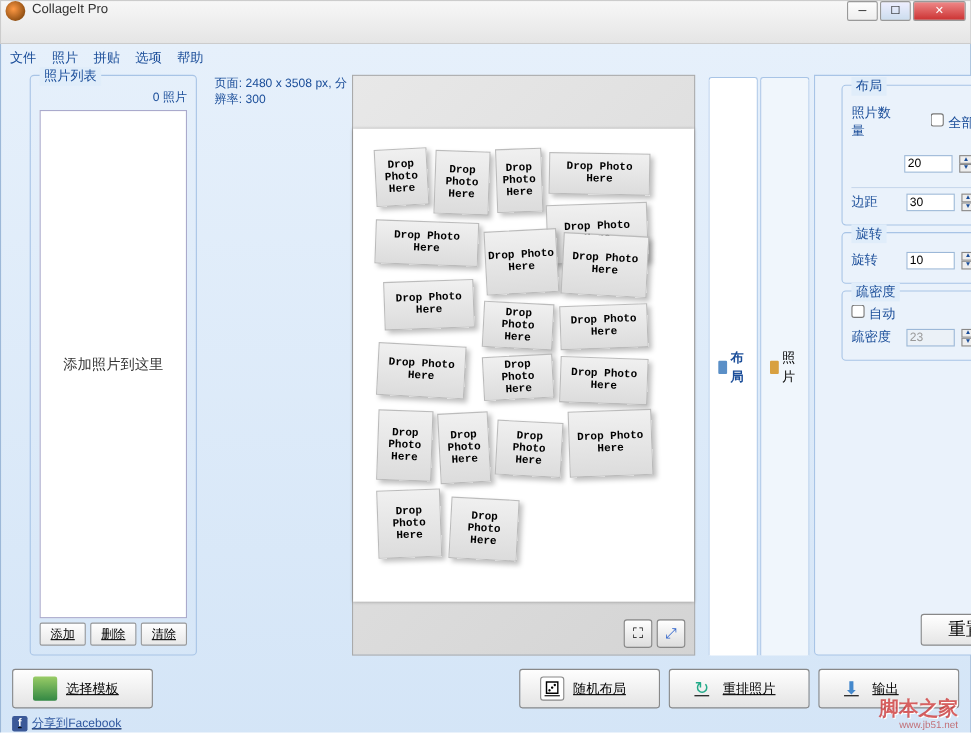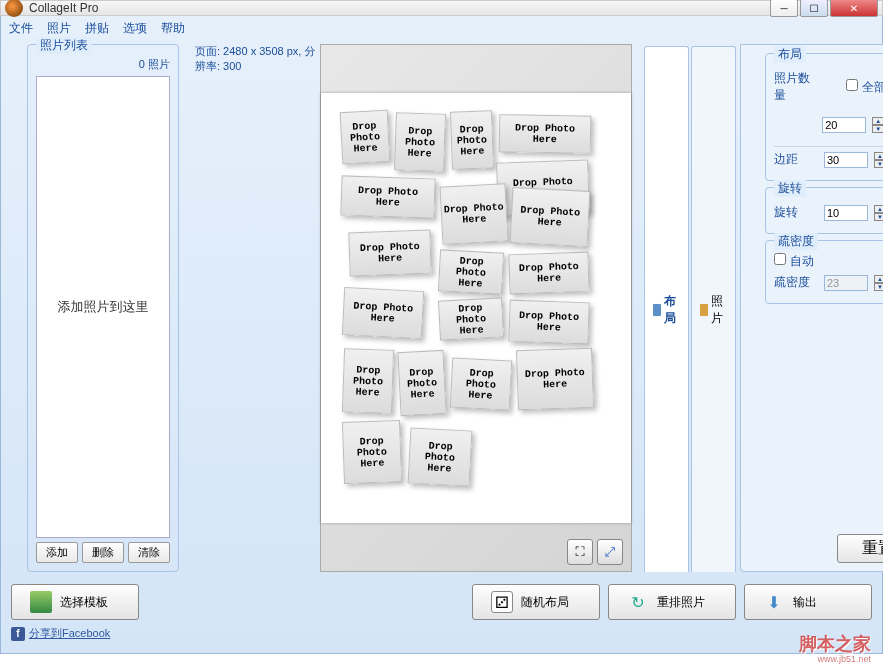--- a/index.html
+++ b/index.html
@@ -1,19 +1,19 @@
 <!DOCTYPE html>
 <html><head>
   <meta charset="utf-8">
   <style>
     * { margin: 0; padding: 0; box-sizing: border-box; font-family: "Microsoft YaHei", Tahoma, sans-serif; }
     body { width: 883px; height: 666px; background: #fff; overflow: hidden; position: relative; }
     
     
-    .titlebar { height: 16px; background: linear-gradient(to bottom, #f7f7f7, #e5e5e5); border: 1px solid #ccc; display: flex; align-items: center; padding: 0 4px; }
+    .titlebar { height: 40px; background: linear-gradient(to bottom, #f7f7f7, #e5e5e5); border: 1px solid #ccc; display: flex; align-items: flex-start; padding: 0 4px; }
     .titlebar .icon { width: 18px; height: 18px; background: radial-gradient(circle at 40% 40%, #ff9944, #663300); border-radius: 50%; margin-right: 6px; }
     .titlebar .title { font-size: 12px; color: #333; flex: 1; }
     .winbtns { display: flex; gap: 2px; }
     .winbtn { width: 28px; height: 18px; border: 1px solid #999; border-radius: 2px; display: flex; align-items: center; justify-content: center; font-size: 10px; background: linear-gradient(#fdfdfd,#eee); }
     .winbtn.close { background: linear-gradient(#e88,#c33); color: #fff; width: 48px; }
     .winbtn.max { background: linear-gradient(#eef,#cde); }
     
     
     .app-body { background: linear-gradient(to bottom, #e6f0fb, #d4e5f7); height: 638px; border: 1px solid #9cb8d8; border-top: none; }
     
@@ -25,21 +25,21 @@
     .content { display: flex; padding: 4px 10px 0 10px; gap: 8px; height: 532px; }
     
     
     .left-panel { width: 168px; display: flex; flex-direction: column; }
     .group { border: 1px solid #a8c4e6; border-radius: 4px; padding: 12px 8px 8px 8px; position: relative; background: transparent; margin-left: 16px; }
     .group-label { position: absolute; top: -8px; left: 8px; background: #e0edfa; padding: 0 4px; font-size: 12px; color: #1a4d99; }
     .left-panel .group { flex: 1; display: flex; flex-direction: column; }
     .photo-count { text-align: right; font-size: 11px; color: #1a4d99; margin-bottom: 4px; }
     .photo-list { flex: 1; background: #fff; border: 1px solid #aac; display: flex; align-items: center; justify-content: center; font-size: 13px; color: #333; }
     .left-btns { display: flex; gap: 4px; margin-top: 4px; }
-    .left-btns button { flex: 1; font-size: 11px; padding: 2px 0; background: linear-gradient(#fefefe,#e8e8e8); border: 1px solid #999; border-radius: 2px; }
+    .left-btns button { flex: 1; font-size: 11px; padding: 2px 0; background: linear-gradient(#fefefe,#e8e8e8); border: 1px solid #999; border-radius: 2px; text-decoration: underline; }
     
     
     .center { flex: 1; display: flex; flex-direction: row; }
     .page-info { font-size: 11px; color: #1a4d99; padding: 0 0 4px 8px; }
     .canvas-wrap { flex: 1; background: linear-gradient(135deg,#e8e8e8,#d4d4d4); border: 1px solid #aaa; display: flex; align-items: center; justify-content: center; position: relative; }
     .canvas { width: 310px; height: 430px; background: #fff; box-shadow: 0 0 3px rgba(0,0,0,0.3); position: relative; padding: 18px; }
     .collage { position: relative; width: 100%; height: 100%; }
     .drop { position: absolute; background: linear-gradient(#f0f0f0,#dcdcdc); border: 1px solid #bbb; box-shadow: 3px 3px 5px rgba(0,0,0,0.25); display: flex; align-items: center; justify-content: center; font-family: "Courier New", monospace; font-weight: bold; font-size: 10px; text-align: center; line-height: 1.1; padding: 2px; overflow: hidden; }
     .canvas-tools { position: absolute; bottom: 6px; right: 8px; display: flex; gap: 4px; }
     .tool-btn { width: 26px; height: 26px; border: 1px solid #888; border-radius: 3px; background: linear-gradient(#fff,#ddd); display:flex; align-items:center; justify-content:center; font-size: 13px; }
@@ -58,21 +58,21 @@
     .spinner { display: flex; flex-direction: column; }
     .spinner div { width: 12px; height: 8px; border: 1px solid #888; background: #eee; font-size: 6px; display:flex; align-items:center; justify-content:center; line-height:1; }
     .slider { flex: 1; height: 14px; background: linear-gradient(to right, transparent 0, transparent 100%); position: relative; border-top: 1px solid transparent; }
     .slider::before { content:""; position:absolute; left:0; right:0; top: 6px; height: 2px; background: #aac3e0; }
     .slider .thumb { position: absolute; top: 1px; width: 8px; height: 16px; background: linear-gradient(#fff,#cde); border: 1px solid #5a8fc7; border-radius: 1px; }
     .chk { display: flex; gap: 4px; font-size: 12px; color: #1a4d99; }
     .chk input { width: 12px; height: 12px; }
     .reset-btn { align-self: flex-end; padding: 3px 24px; font-size: 16px; border: 1px solid #888; border-radius: 3px; background: linear-gradient(#fff,#e5e5e5); margin-top: auto; }
     
     
-    .bottom { padding: 12px 10px 2px; }
+    .bottom { padding: 12px 10px 2px; text-decoration: underline; }
     .btn-row { display: flex; gap: 8px; }
     .btn-row .spacer { flex: 1; }
     .big-btn { display: flex; align-items: center; gap: 8px; padding: 6px 18px; border: 1px solid #888; border-radius: 3px; background: linear-gradient(#fefefe,#e4e4e4); font-size: 12px; min-width: 128px; }
     .big-btn .bicon { width: 22px; height: 22px; display:flex; align-items:center; justify-content:center; font-size:16px; }
     .i-template { background: linear-gradient(#9c6,#384); border-radius:2px; }
     .i-page { background: linear-gradient(#fc6,#c84); border-radius:2px; }
     .i-bg { background: linear-gradient(#9df,#36a); border-radius:2px; }
     .i-dice { background: #fff; border: 1px solid #888; border-radius:3px; }
     .i-reorder { color: #2a8; font-size: 20px; }
     .i-export { color: #48c; font-size: 18px; }

